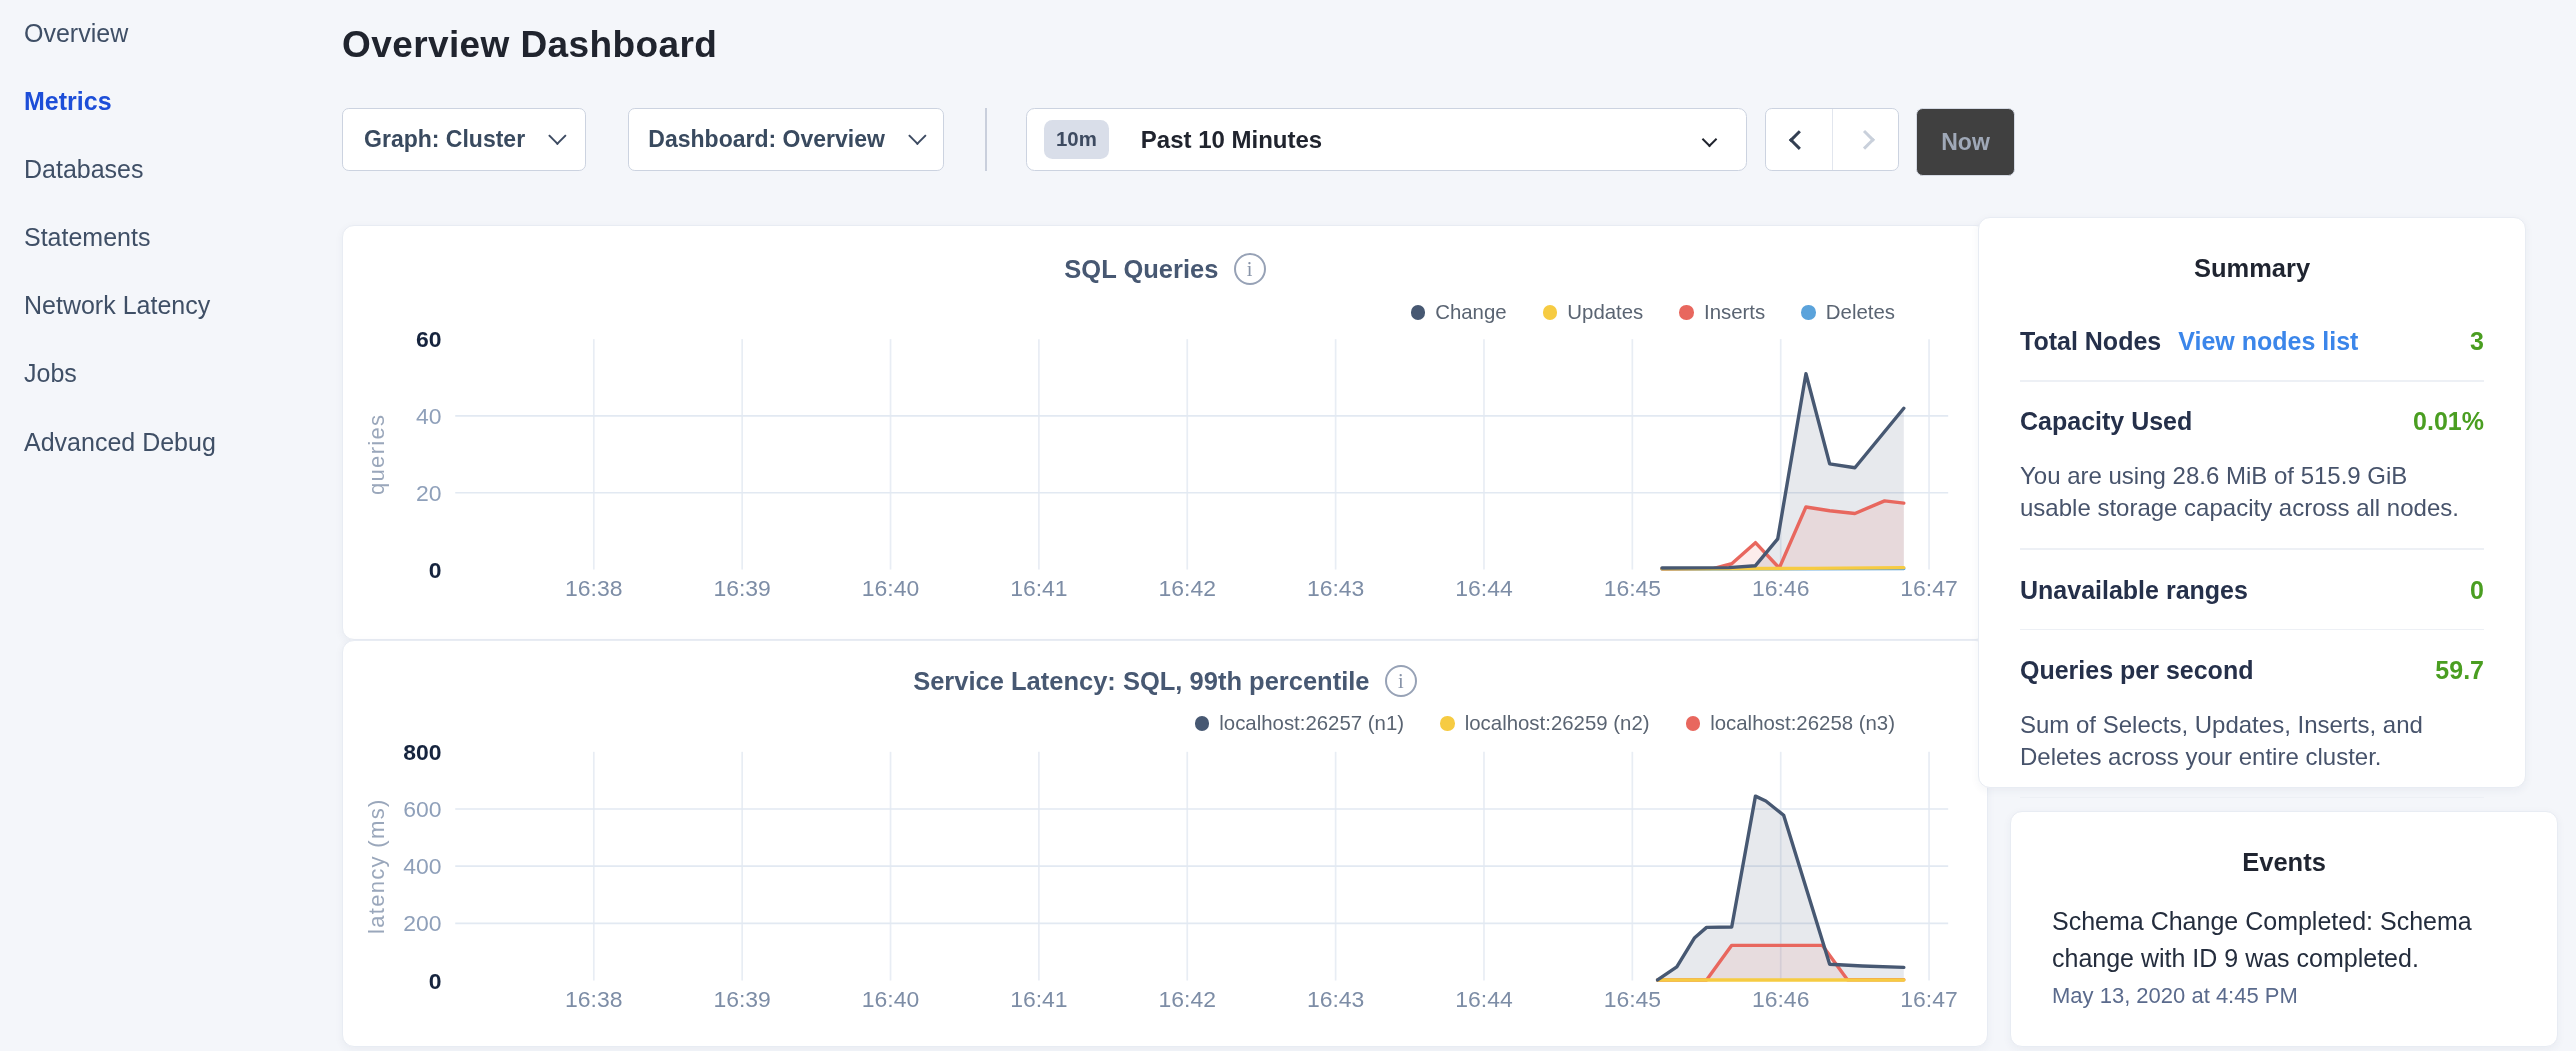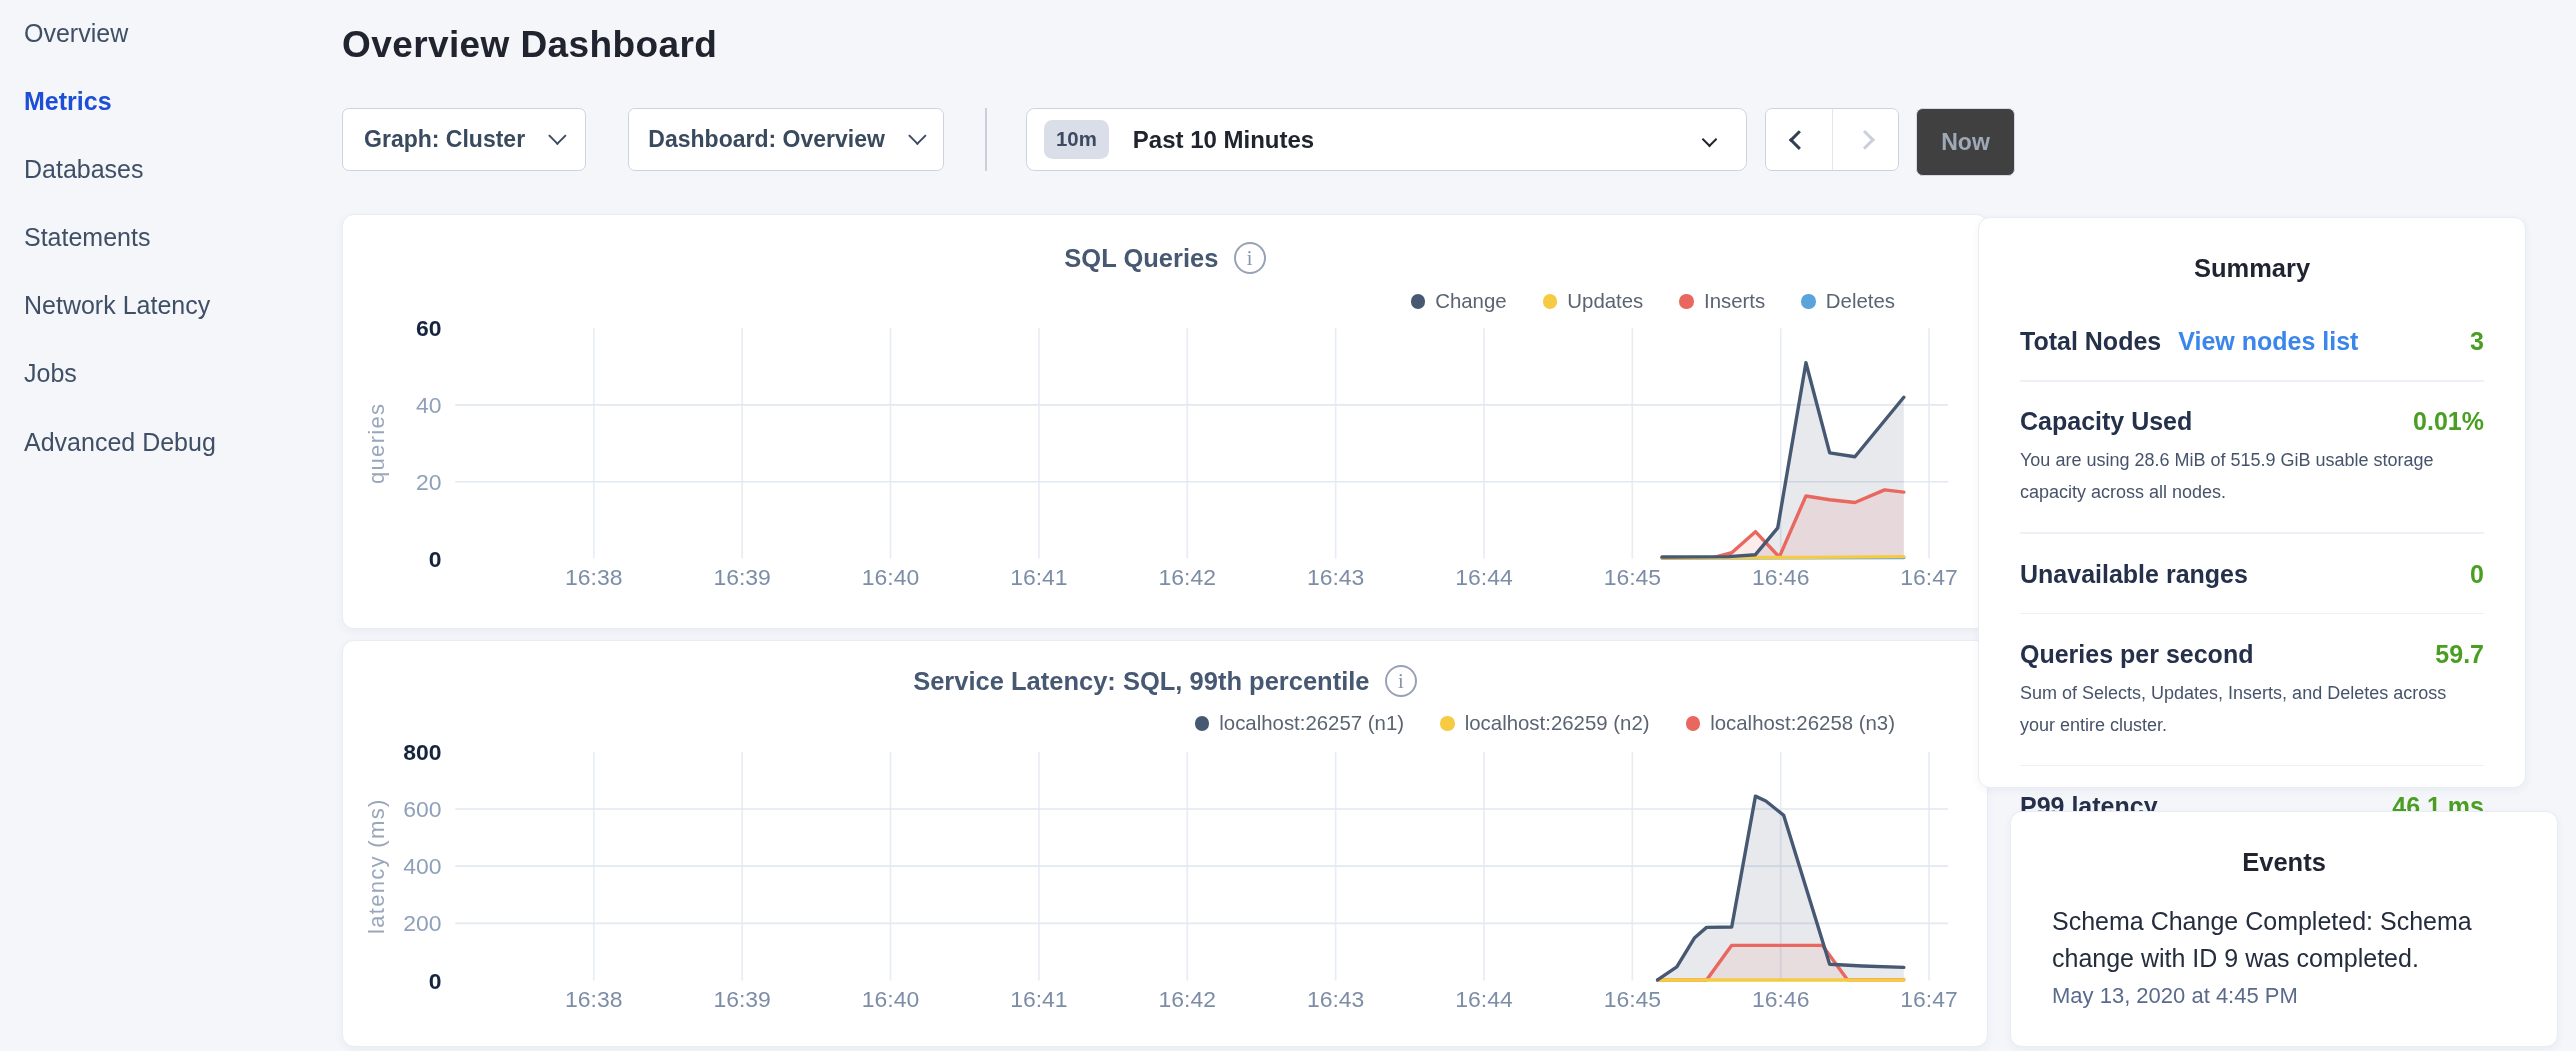--- a/index.html
+++ b/index.html
@@ -23,35 +23,35 @@
   .ctl { position:absolute; top:108px; height:63px; background:#fff; border:1.7px solid #ccd3e0; border-radius:6.8px;
          display:flex; align-items:center; justify-content:center; gap:26px; cursor:pointer; }
   .ctl-label { font-size:23px; font-weight:700; color:#394a5f; }
   .chev { width:12.8px; height:12.8px; border-right:2.6px solid #3c4a61; border-bottom:2.6px solid #3c4a61;
           transform:rotate(45deg) translate(-2.6px,-2.6px); }
   .vdivider { position:absolute; left:985px; top:108px; width:1.7px; height:63px; background:#c9cfdc; }
   .time-select { position:absolute; left:1026px; top:108px; width:721px; height:63px; background:#fff;
                  border:1.7px solid #ccd3e0; border-radius:8.5px; display:flex; align-items:center; cursor:pointer; }
   .time-badge { margin-left:17px; background:#d9dee9; color:#3d4a60; font-size:20.4px; font-weight:700;
                 padding:7.7px 12px; border-radius:8.5px; }
-  .time-label { margin-left:24px; font-size:24px; font-weight:700; color:#20242e; flex:1; }
+  .time-label { margin-left:32px; font-size:24px; font-weight:700; color:#20242e; flex:1; }
   .time-chev { margin-right:31px; width:11px; height:11px; border-right:2.6px solid #20242e; border-bottom:2.6px solid #20242e; transform:rotate(45deg); }
   .arrow-group { position:absolute; left:1765px; top:108px; width:134px; height:63px; background:#fff;
                  border:1.7px solid #ccd3e0; border-radius:6.8px; display:flex; }
   .arrow-btn { flex:1; display:flex; align-items:center; justify-content:center; cursor:pointer; }
   .arrow-btn + .arrow-btn { border-left:1.7px solid #e2e6ee; }
   .chev-left  { width:13.6px; height:13.6px; border-left:3.4px solid #333f52; border-bottom:3.4px solid #333f52; transform:rotate(45deg); }
   .chev-right { width:13.6px; height:13.6px; border-right:3.4px solid #c9d0db; border-bottom:3.4px solid #c9d0db; transform:rotate(-45deg); }
   .now-btn { position:absolute; left:1916px; top:108px; width:99px; height:68px; background:#404040;
              border:1.7px solid #d5dae4; border-radius:6.8px; display:flex; align-items:center; justify-content:center;
              font-size:23px; font-weight:700; color:#a0a9b8; cursor:pointer; }
   
   .card { position:absolute; background:#fff; border:1.7px solid #e8ecf3; border-radius:12px;
           box-shadow:0 2.6px 8.5px rgba(40,60,100,0.05); }
-  .chart-card-1 { left:342px; top:214px; width:1646px; height:415px;text-decoration:underline; }
+  .chart-card-1 { left:342px; top:225px; width:1646px; height:415px;text-decoration:underline; }
   .chart-card-2 { left:342px; top:640px; width:1646px; height:407px; }
   .chart-svg { position:absolute; left:0; top:0; font-family:"Liberation Sans", sans-serif; }
   .chart-title-row { position:absolute; left:0; right:0; display:flex; align-items:center; justify-content:center; gap:15.3px; }
   .chart-card-1 .chart-title-row { top:27px; }
   .chart-card-2 .chart-title-row { top:24px; }
   .chart-title { font-size:25.5px; font-weight:700; color:#475872; }
   .info-icon { width:32px; height:32px; border:2.6px solid #97a2b6; border-radius:50%; color:#8793a8;
                display:flex; align-items:center; justify-content:center;
                font-family:"Liberation Serif", serif; font-size:20.4px; cursor:pointer; }
   .legend { position:absolute; right:92px; display:flex; align-items:center; gap:36px; }
@@ -61,21 +61,21 @@
   .dot { width:14.5px; height:14.5px; border-radius:50%; }
   .legend-label { font-size:20.4px; color:#5a6472; }
   
   .summary-card { left:1978px; top:217px; width:548px; height:571px; padding:0 41px; }
   .events-card  { left:2010px; top:811px; width:548px; height:236px; padding:0 41px; }
   .side-title { text-align:center; font-size:25.5px; font-weight:700; color:#1f2430; margin-top:36px; }
   .sum-row { display:flex; align-items:baseline; gap:17px; padding-top:25.5px; }
   .sum-label { font-size:25px; font-weight:700; color:#25304a; white-space:nowrap; }
   .sum-link { font-size:25px; font-weight:700; color:#3b86ea; cursor:pointer; white-space:nowrap; }
   .sum-value { margin-left:auto; font-size:25px; font-weight:700; color:#4a9e21; white-space:nowrap; }
-  .sum-sub { font-size:18px; color:#47536b; line-height:32px; margin-top:8px; }
+  .sum-sub { font-size:24px; color:#47536b; line-height:32px; margin-top:24px; }
   .sum-div { height:1.7px; background:#edf0f5; margin-top:24px; }
   .first-gap { margin-top:18.7px; }
   .event-msg { font-size:25px; color:#242d3d; line-height:37px; margin-top:25.5px; }
   .event-time { font-size:22px; color:#5a6a8c; margin-top:6.8px; }
 </style>
 </head>
 <body>
 
 <nav class="sidebar">
   <div class="nav-item" style="top:15.3px">Overview</div>

